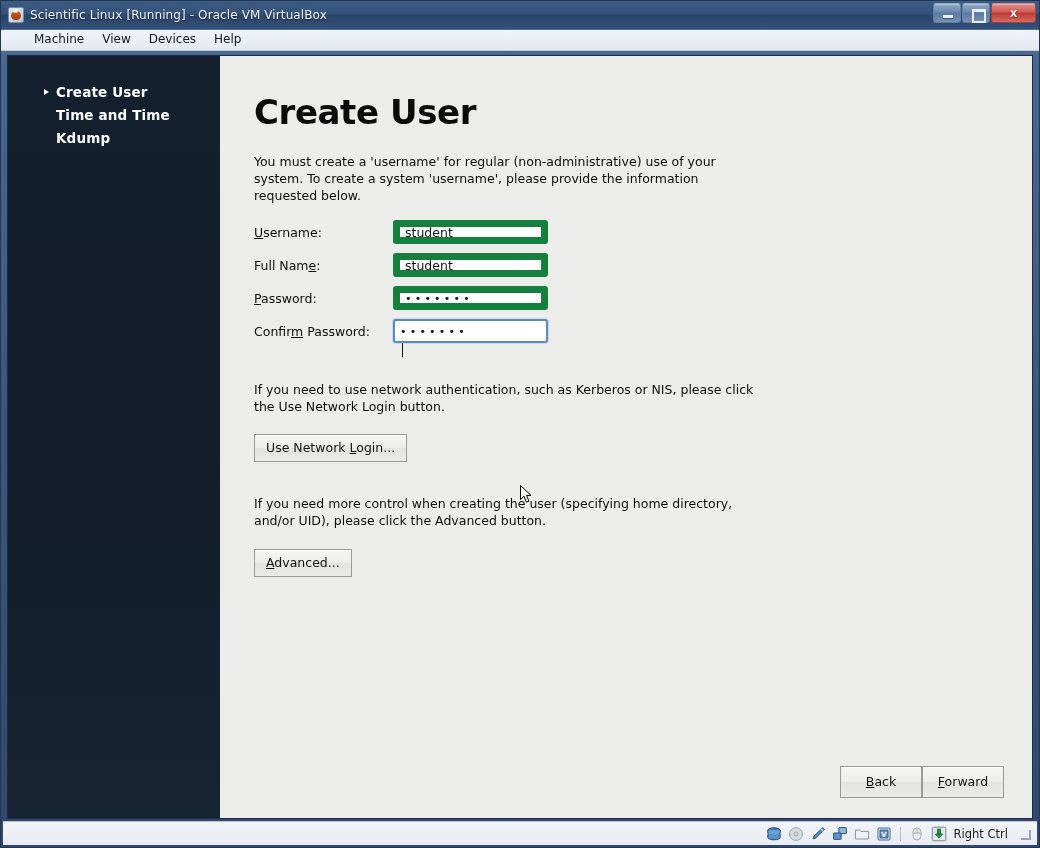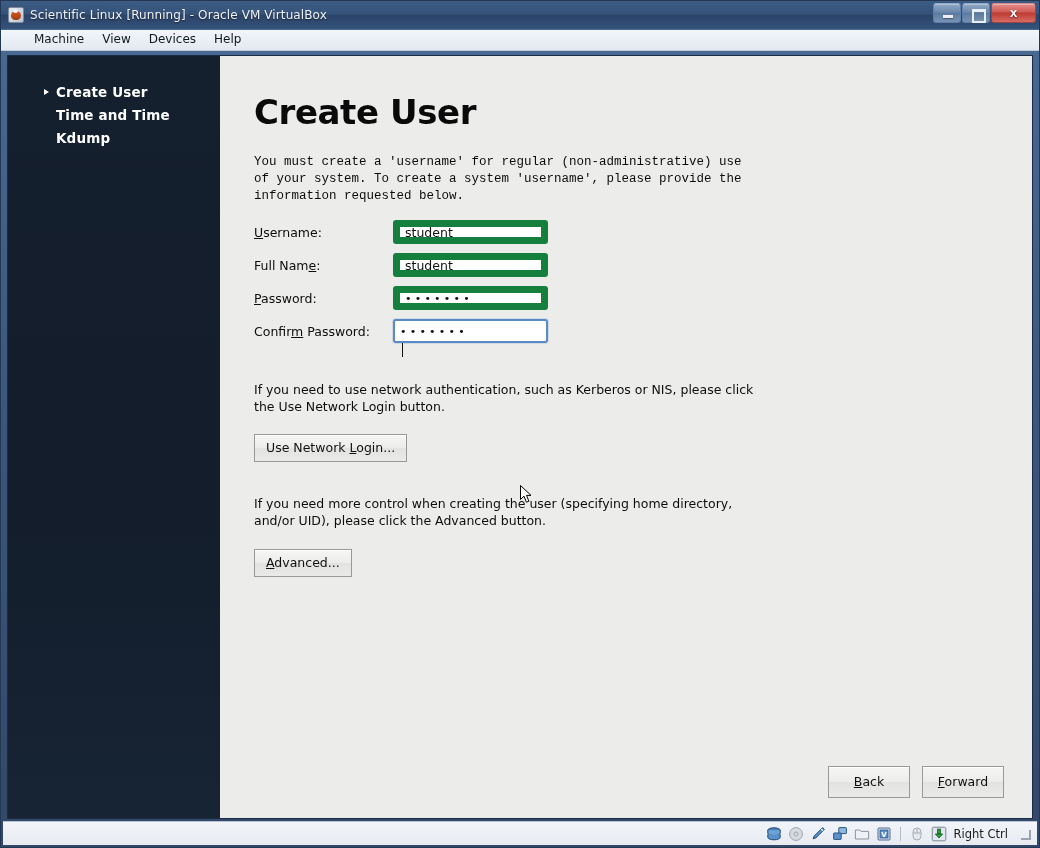--- a/index.html
+++ b/index.html
@@ -182,21 +182,21 @@
   }
   #fb-title {
     font-size: 34px; font-weight: bold;
     color: #0a0a0a; letter-spacing: -0.4px;
     margin-bottom: 22px;
   }
   .fb-para {
     font-size: 12.5px; color: #0d0d0d;
     line-height: 16.8px; max-width: 500px;
   }
-  #intro-para { margin-bottom: 16px; font-family: Liberation Mono, monospace; }
+  #intro-para { margin-bottom: 16px; }
 
   
   #fb-form {
     display: grid;
     grid-template-columns: 139px 155px;
     row-gap: 9px;
     align-items: center;
     margin-bottom: 39px;
   }
   .fb-label {
@@ -240,21 +240,21 @@
     box-shadow: inset 0 1px 0 #ffffff;
     white-space: nowrap;
   }
   .gtk-btn u { text-decoration: underline; }
 
   #net-login-btn { margin: 18px 0 34px 0; }
   #advanced-btn  { margin: 19px 0 0 0; }
 
   #fb-nav {
     position: absolute; right: 30px; bottom: 28px;
-    display: flex; gap: 12px;
+    display: flex; gap: 0;
   }
   #fb-nav .gtk-btn { min-width: 82px; text-align: center; padding: 7px 14px 8px 14px; }
 
   
   #cursor {
     position: absolute; width: 12px; height: 19px;
     pointer-events: none;
   }
 
   

